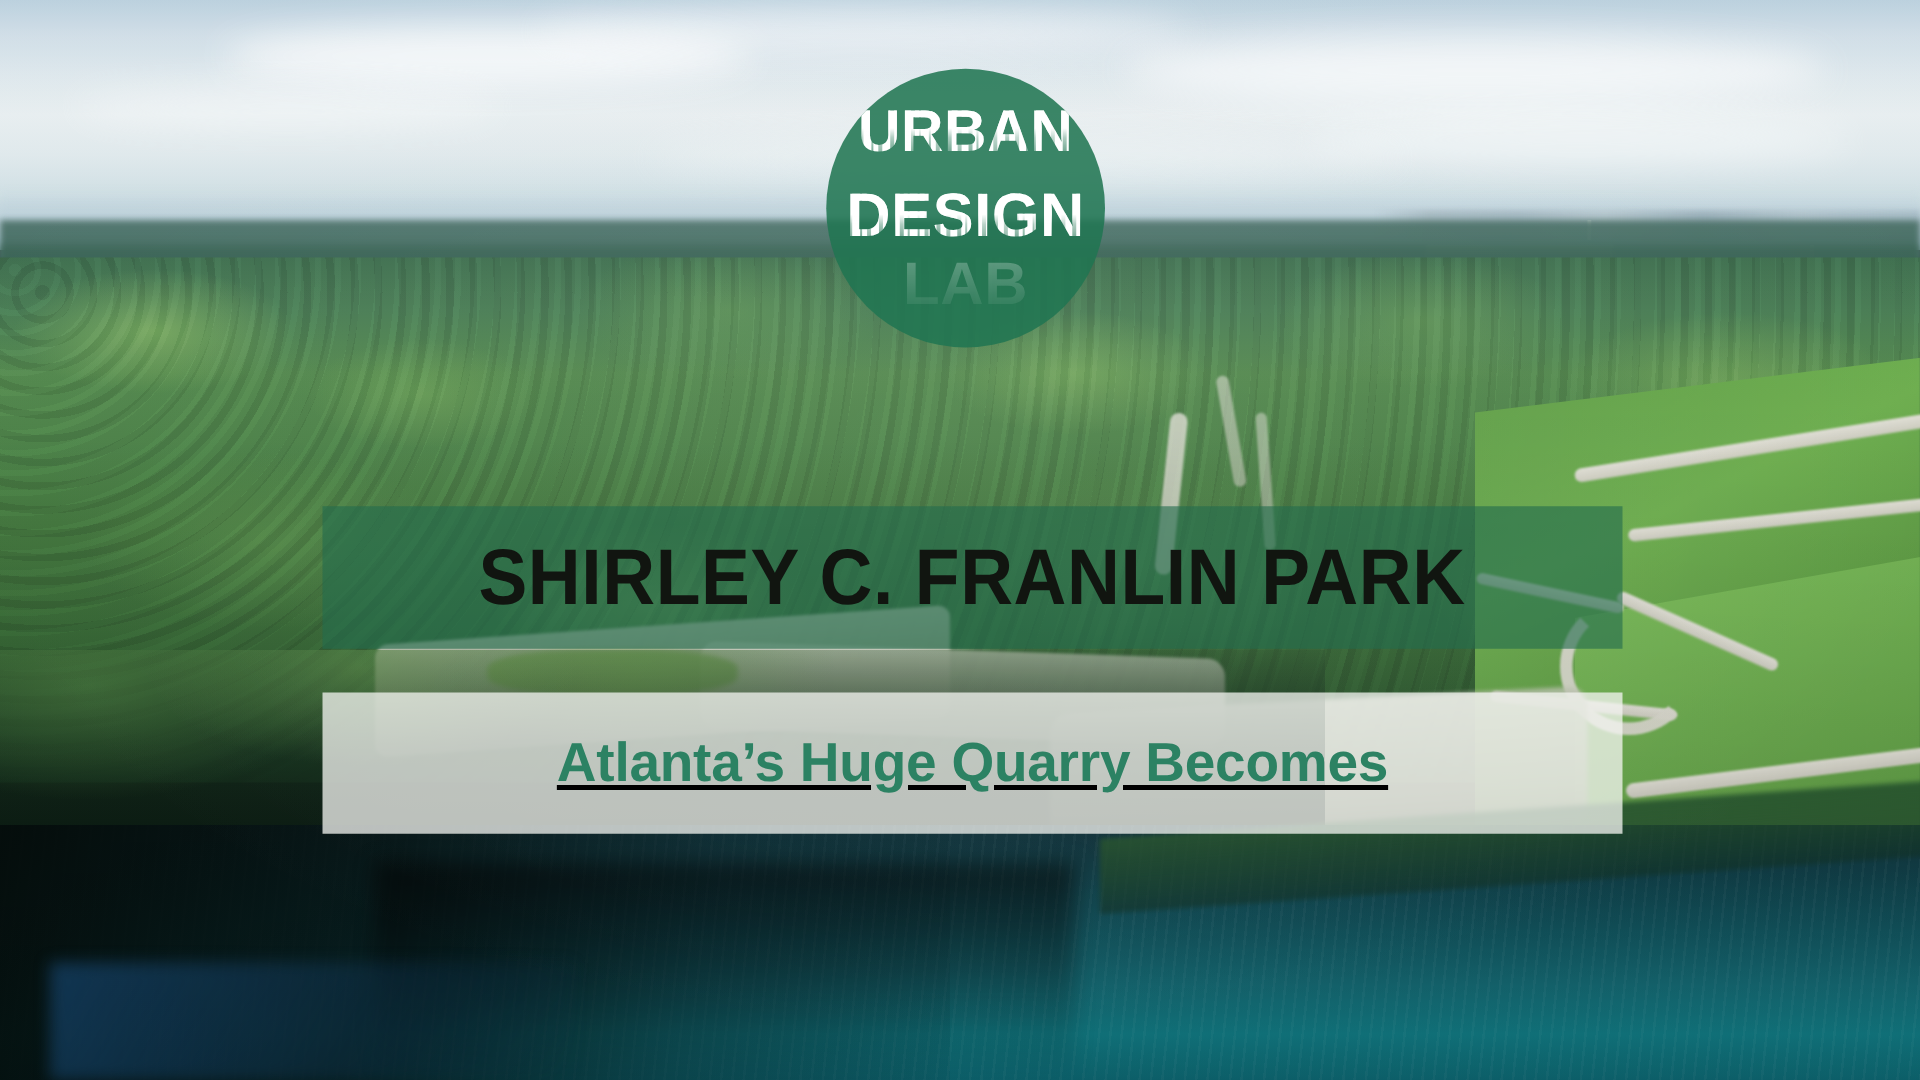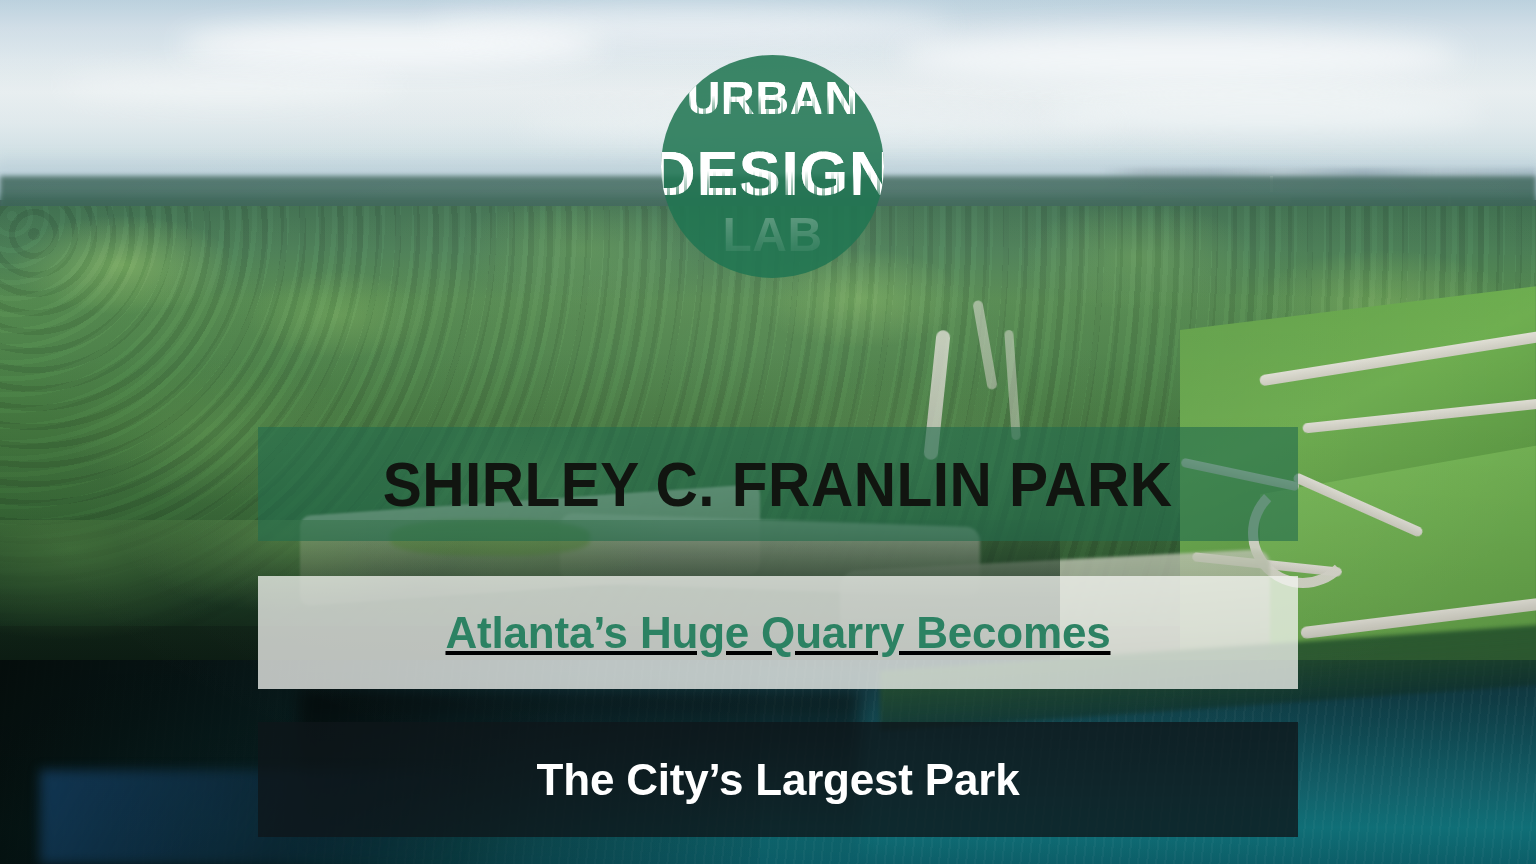--- a/index.html
+++ b/index.html
@@ -288,36 +288,35 @@
     background-image:
       linear-gradient(to right,
         #fff 0 3px, rgba(255,255,255,.25) 3px 5px, #fff 5px 11px, rgba(255,255,255,.15) 11px 13px,
         #fff 13px 17px, rgba(255,255,255,.3) 17px 20px, #fff 20px 26px, rgba(255,255,255,.1) 26px 29px,
         #fff 29px 34px, rgba(255,255,255,.35) 34px 37px, #fff 37px 43px, rgba(255,255,255,.2) 43px 46px),
       linear-gradient(to bottom, #ffffff 0%, #ffffff 46%, rgba(255,255,255,.55) 62%, rgba(255,255,255,.2) 86%, rgba(255,255,255,.06) 100%);
     background-blend-mode:multiply;
     background-size:46px 100%, 100% 100%;
   }
   #logo-urban  { font-size:47px; margin-bottom:21px; }
-  #logo-design { font-size:63px; margin-bottom:6px; }
+  #logo-design { font-size:49px; margin-bottom:6px; }
   #logo-lab    {
     font-size:48px;
     opacity:.30;
     background-image:linear-gradient(to bottom, rgba(255,255,255,.95), rgba(255,255,255,.35) 70%, rgba(255,255,255,.12));
   }
 
   
   .band {
     position:absolute;
     left:258px;
     width:1040px;
     display:flex;
     align-items:center;
     justify-content:center;
-    margin-top:22px;
   }
 
   #band-title {
     top:405px; height:114px;
     background:rgba(36,108,78,.62);
   }
   #title-text {
     font-family:"Liberation Sans Narrow","Liberation Sans", sans-serif;
     font-weight:900;
     font-size:63px;
@@ -415,17 +414,14 @@
   </div>
 
   <div id="band-title" class="band">
     <div id="title-text">SHIRLEY C. FRANLIN PARK</div>
   </div>
 
   <div id="band-sub1" class="band">
     <div id="sub1-text">Atlanta’s Huge Quarry Becomes</div>
   </div>
 
-  <div id="band-sub2" class="band">
-    <div id="sub2-text">The City’s Largest Park</div>
-  </div>
 
 </div>
 
 </body></html>

